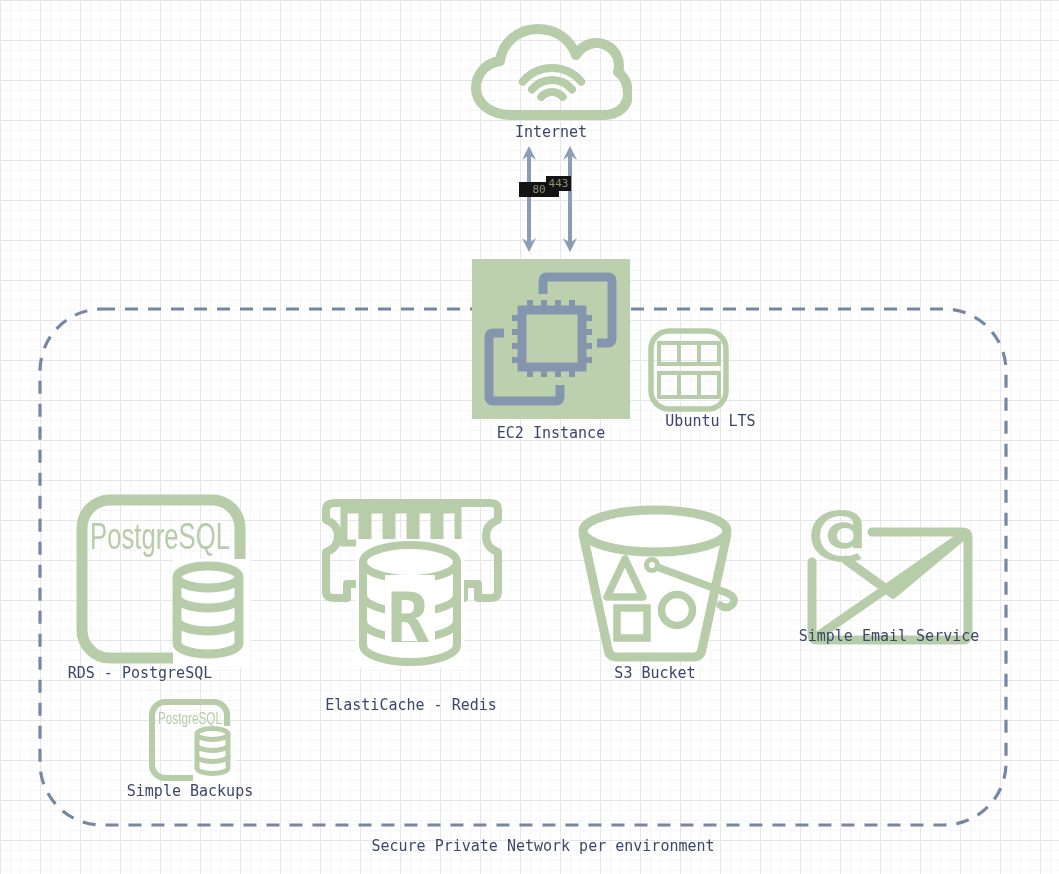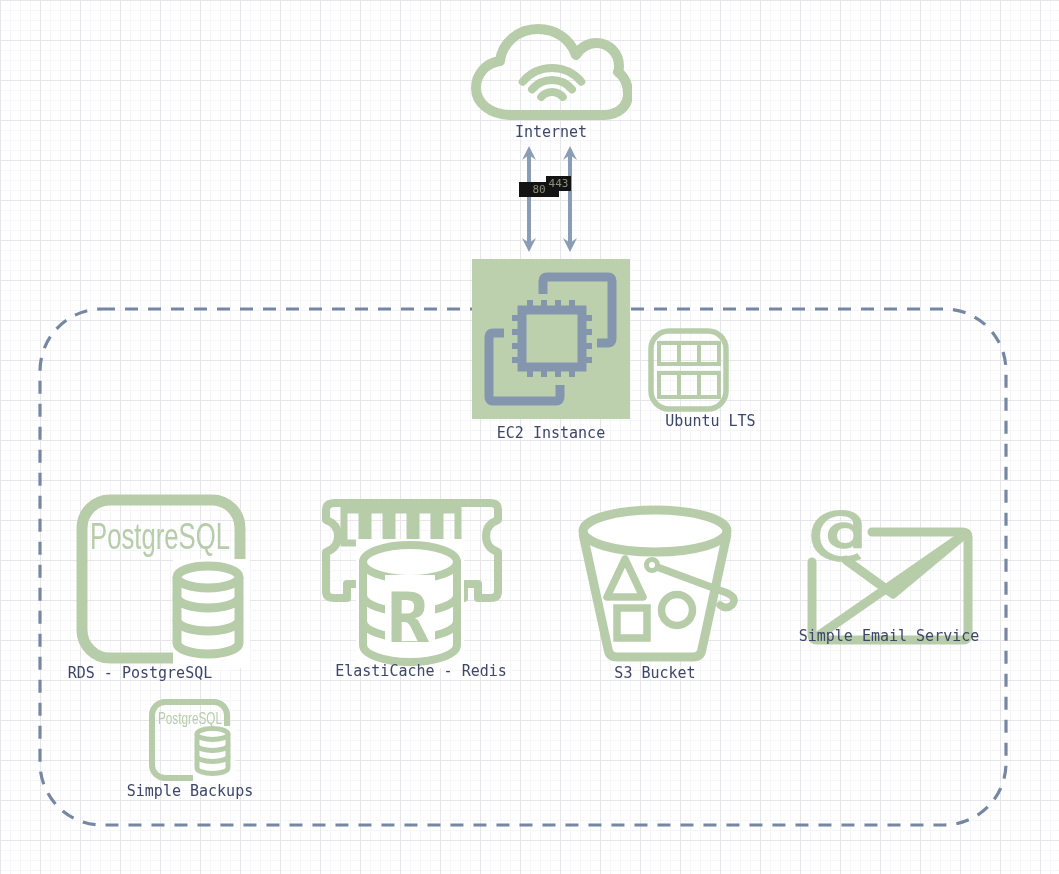--- a/index.html
+++ b/index.html
@@ -30,20 +30,21 @@
   .b-stroke{stroke:#8b9cb5;fill:none;}
 </style>
 </head>
 <body>
 
 <div id="canvas">
 
   <svg class="abs" style="left:36px;top:305px;" width="978" height="528">
     <rect x="4" y="4" width="966" height="516" rx="62" ry="62" fill="none" stroke="#7587a3" stroke-width="3.2" stroke-dasharray="13 10"></rect>
   </svg>
+  <div class="lbl" style="left:543px;top:839px;">Secure Private Network per environment</div>
 
   <svg class="abs" style="left:470px;top:16px;" width="162" height="108">
     <path class="g-stroke" stroke-width="10" stroke-linejoin="round" d="M 42,99 C 20,99 6,87 6,72 C 6,58 16,47 30,45 C 32,27 48,13 68,13 C 86,13 100,23 106,39 C 110,32 118,27 126,27 C 139,27 149,37 149,50 C 149,52 149,54 148,56 C 155,61 158,69 158,78 C 158,91 147,99 134,99 Z"></path>
     <g>
       <path class="g-stroke" stroke-width="8" stroke-linecap="round" d="M 52.7,65.7 A 38,38 0 0 1 111.3,65.7"></path>
       <path class="g-stroke" stroke-width="8" stroke-linecap="round" d="M 62,73.4 A 26,26 0 0 1 102,73.4"></path>
       <path class="g-stroke" stroke-width="8" stroke-linecap="round" d="M 71.2,81 A 14,14 0 0 1 92.8,81"></path>
     </g>
   </svg>
   <div class="lbl" style="left:551px;top:125px;">Internet</div>
@@ -127,21 +128,21 @@
     <rect x="41" y="44" width="108" height="129" fill="#ffffff"></rect>
     <g>
       <path d="M 48,67 V 150 A 47,17 0 0 0 142,150 V 67" fill="#ffffff" stroke="#b7cda9" stroke-width="8"></path>
       <path class="g-stroke" stroke-width="8" d="M 48,100 A 47,17 0 0 0 142,100"></path>
       <path class="g-stroke" stroke-width="8" d="M 48,126 A 47,17 0 0 0 142,126"></path>
       <ellipse cx="95" cy="67" rx="47" ry="17" fill="#ffffff" stroke="#b7cda9" stroke-width="8"></ellipse>
       <rect x="70" y="80" width="50" height="66" fill="#ffffff"></rect>
       <text x="72" y="147" font-family="DejaVu Sans Mono, monospace" font-weight="bold" font-size="70" fill="#b7cda9">R</text>
     </g>
   </svg>
-  <div class="lbl" style="left:411px;top:664px;margin-left:10px;">ElastiCache - Redis</div>
+  <div class="lbl" style="left:411px;top:698px;">ElastiCache - Redis</div>
 
   <svg class="abs" style="left:575px;top:492px;" width="165" height="175">
     <path d="M 8,42 L 33,157 Q 34,165 42,165 H 118 Q 126,165 127,157 L 152,42" fill="#ffffff" stroke="#b7cda9" stroke-width="9"></path>
     <ellipse cx="80" cy="39" rx="72" ry="21" fill="#ffffff" stroke="#b7cda9" stroke-width="9"></ellipse>
     <path class="g-stroke" stroke-width="7.5" stroke-linejoin="round" d="M 50,67 L 32,105 H 68 Z"></path>
     <rect class="g-stroke" stroke-width="7.5" x="42" y="116" width="30" height="30"></rect>
     <circle class="g-stroke" stroke-width="7.5" cx="102" cy="118" r="15.5"></circle>
     <g>
       <path class="g-stroke" stroke-width="7.5" stroke-linecap="round" d="M 82,75 L 152,101 Q 163,106 157,113 Q 151,118 145,113"></path>
       <circle cx="77" cy="73" r="5.5" fill="#ffffff" stroke="#b7cda9" stroke-width="5"></circle>

